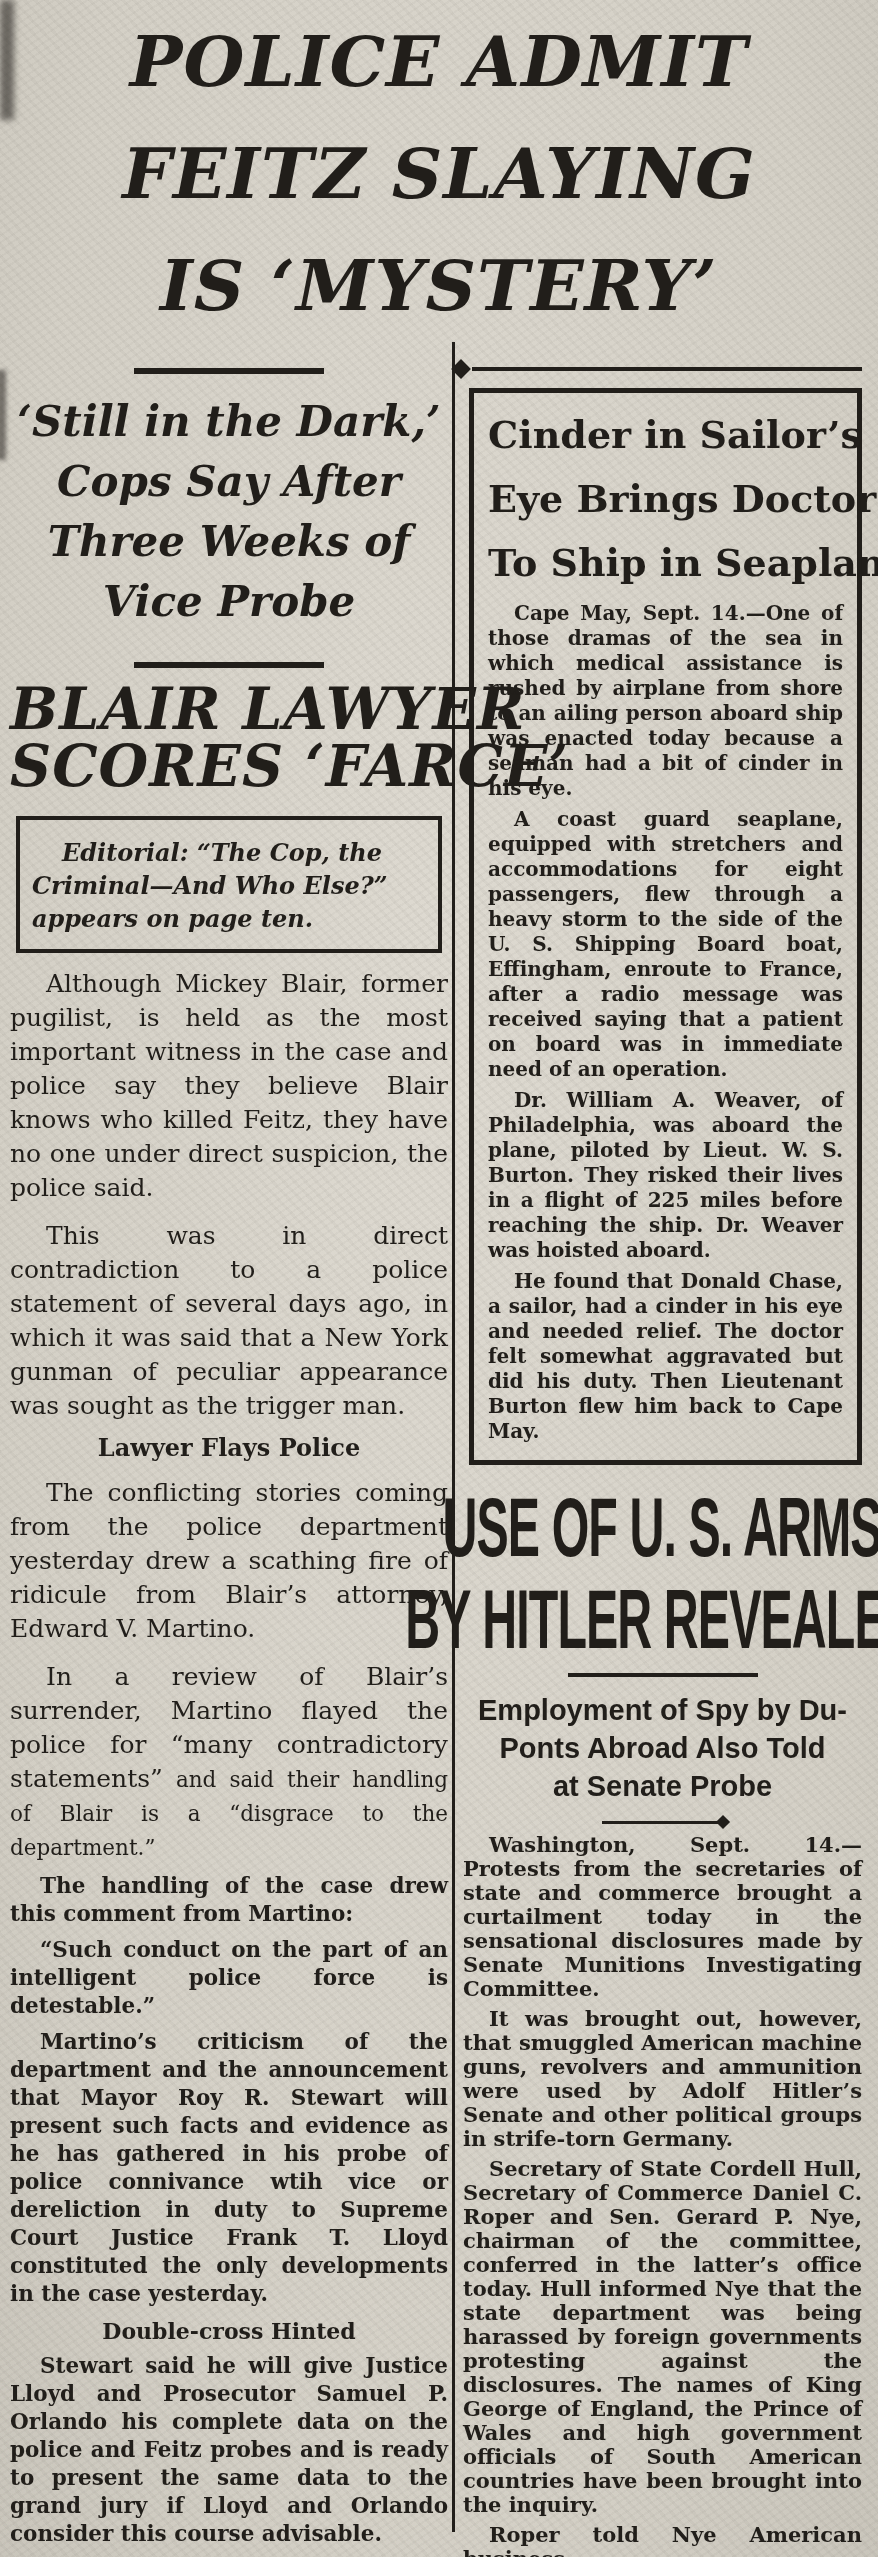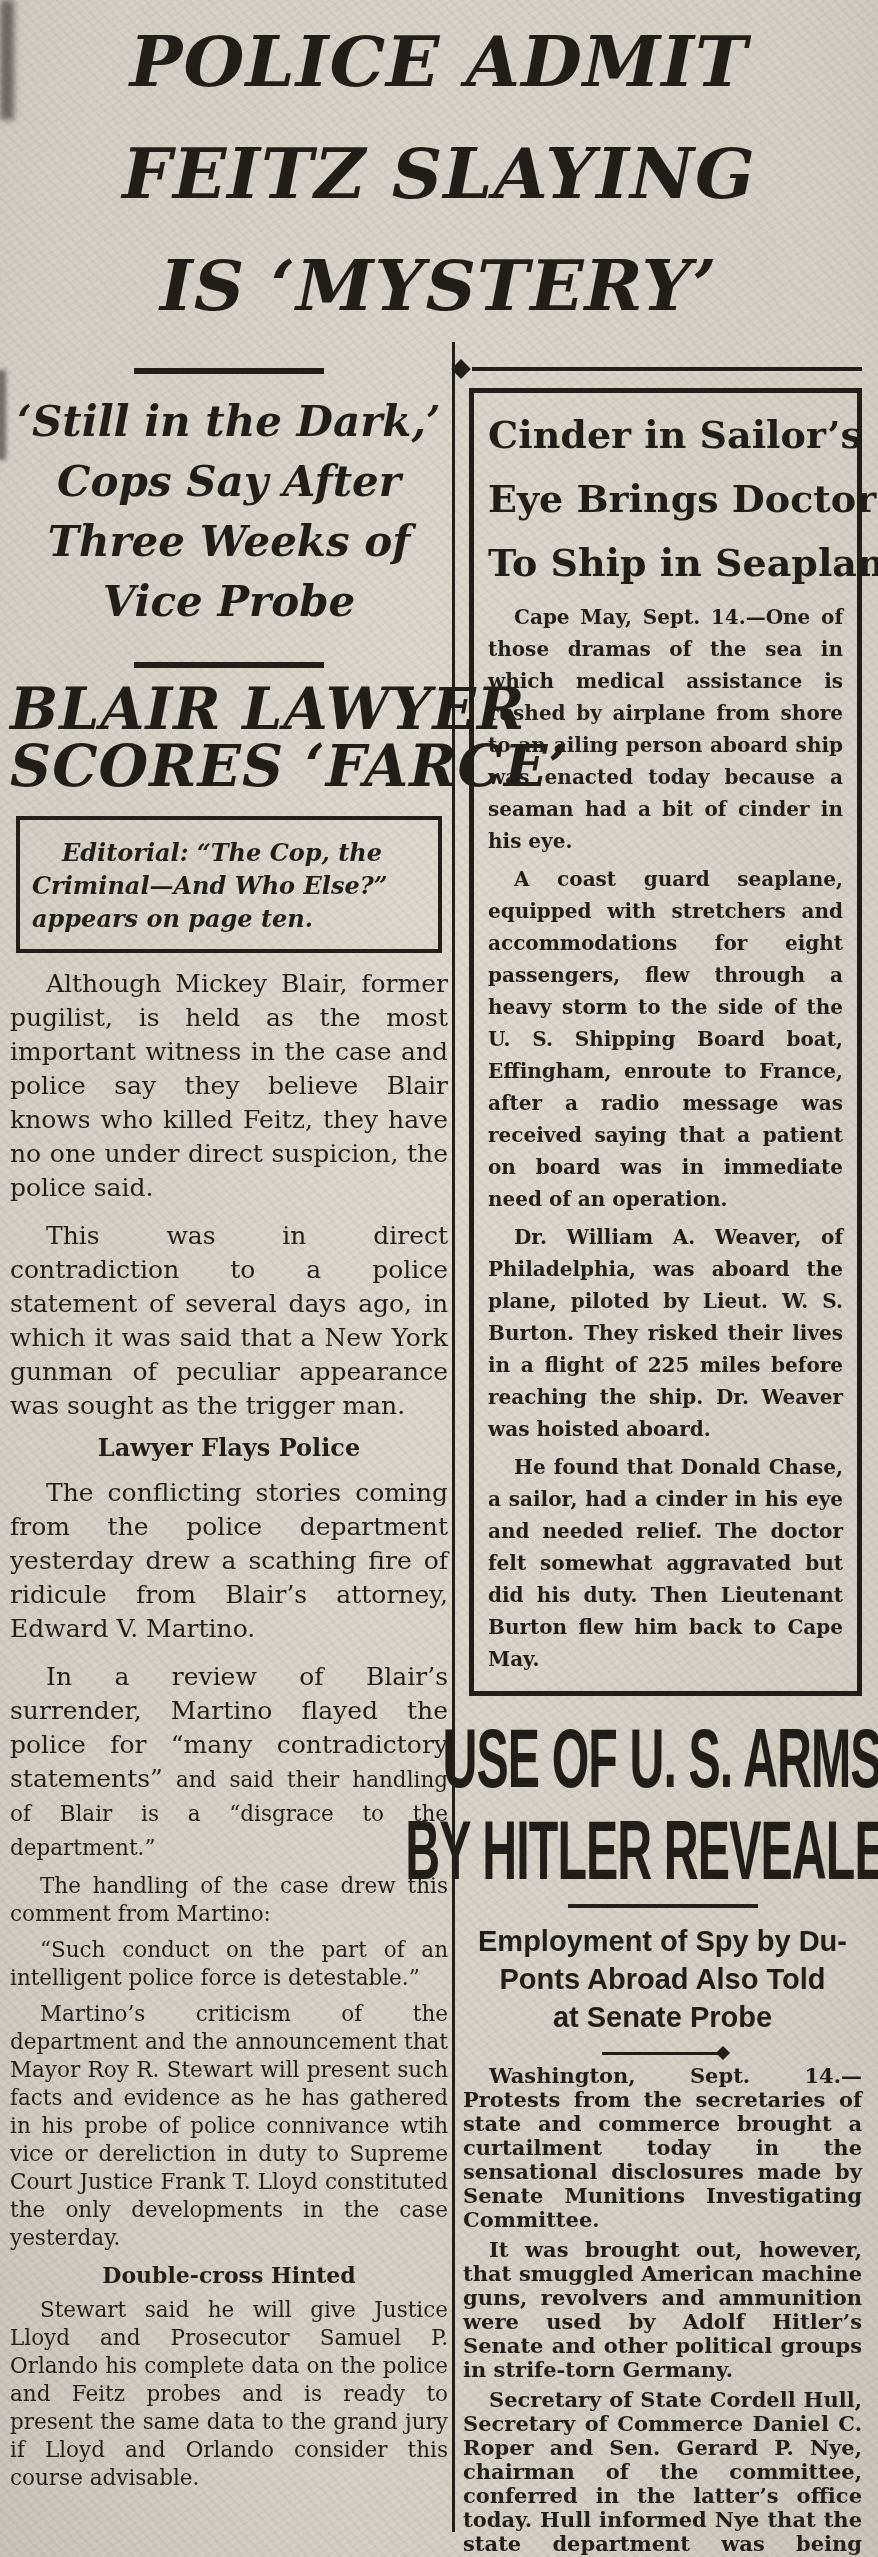--- a/index.html
+++ b/index.html
@@ -52,40 +52,40 @@
     margin:22px 6px 0 6px;
     border:4px solid #211e1a;
     padding:16px 12px 14px 12px;
   }
   .editorial-box p{
     margin:0;font-style:italic;font-weight:bold;
     font-size:24px;line-height:33px;text-indent:30px;text-align:left;
   }
 
   .body-lg{margin:14px 0 0 0;font-size:25px;line-height:34px;text-align:justify;text-indent:36px;}
-  .body-sm{margin:8px 0 0 0;font-size:21.5px;line-height:28px;text-align:justify;text-indent:30px;font-weight:400;}
+  .body-sm{margin:8px 0 0 0;font-size:21.5px;line-height:28px;text-align:justify;text-indent:30px;font-weight:700;}
   .sm-inline{font-size:21.5px;line-height:28px;}
   .crosshead{margin:10px 0 2px 0;text-align:center;font-weight:bold;font-size:24px;}
   .crosshead.sm{font-size:22px;}
 
   
   .top-orn{display:flex;align-items:center;margin-top:20px;}
   .top-orn .diamond{width:14px;height:14px;background:#211e1a;transform:rotate(45deg);margin-left:-9px;flex:none;}
   .top-orn .bar{flex:1;height:4px;background:#211e1a;margin-left:4px;}
 
   .cinder-box{
     margin:12px 0 0 6px;
     border:5px solid #211e1a;
     padding:10px 14px 16px 14px;
   }
   .cinder-box .bh{
     font-weight:bold;font-size:38px;line-height:64px;
     text-align:justify;white-space:nowrap;margin:0;
   }
-  .cinder-box p{margin:6px 0 0 0;font-weight:bold;font-size:20px;line-height:32px;text-align:justify;text-indent:26px;}
+  .cinder-box p{margin:6px 0 0 0;font-weight:bold;font-size:20px;line-height:25px;text-align:justify;text-indent:26px;}
 
   .hitler-hl{margin:16px 0 0 0;text-align:center;}
   .hitler-hl .line{height:92px;display:flex;align-items:center;justify-content:center;}
   .hitler-hl .line span{
     display:inline-block;font-family:"Liberation Sans", sans-serif;
     font-weight:bold;font-size:52px;letter-spacing:-1px;white-space:nowrap;
     transform:scale(0.93,1.62);transform-origin:center center;
   }
   .rule-short2{width:190px;height:4px;background:#211e1a;margin:8px auto 0 auto;}
   .hitler-deck{

